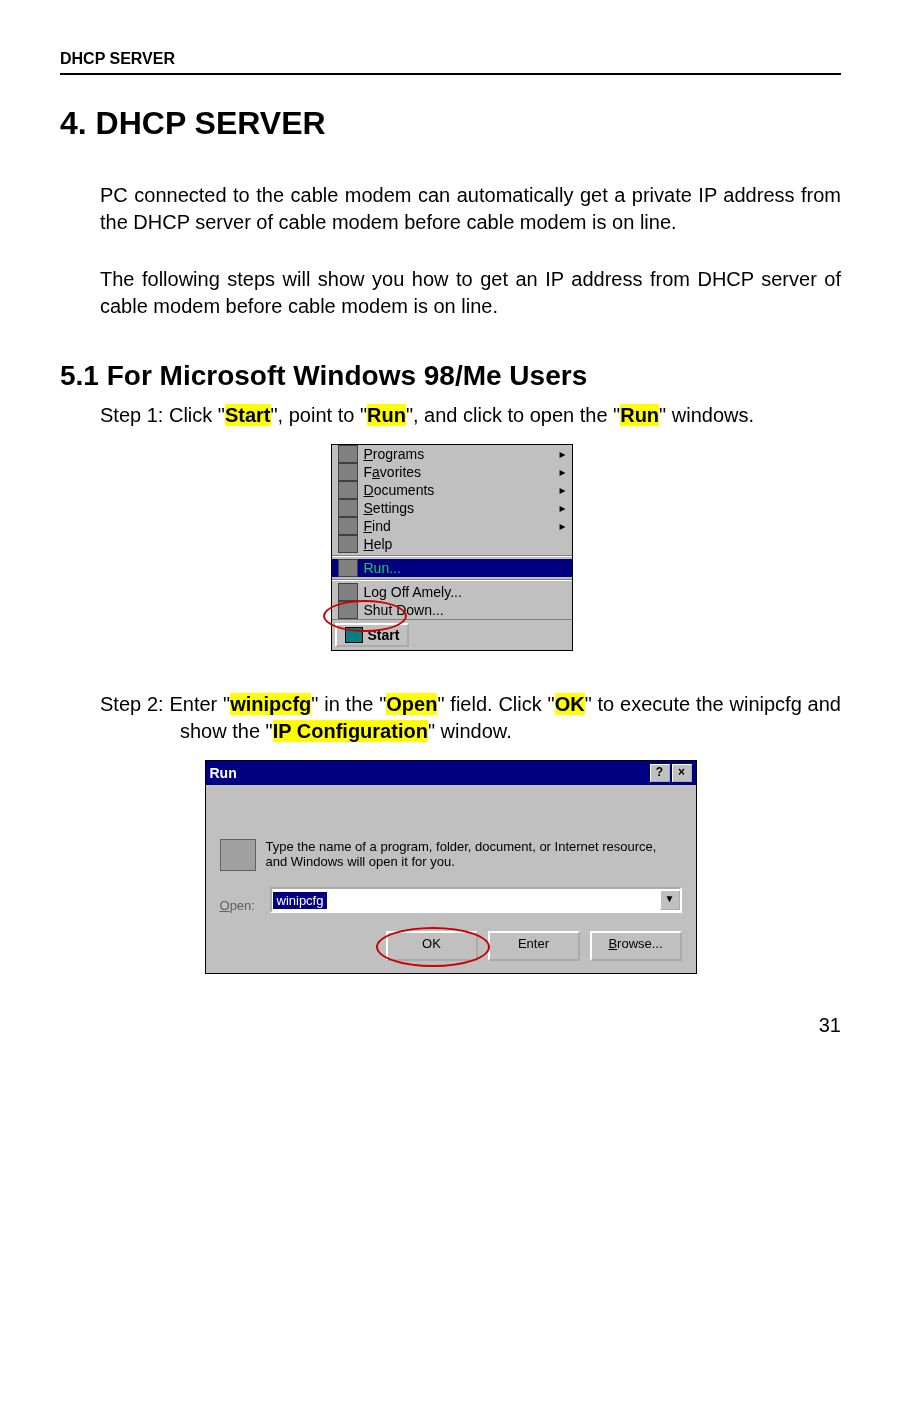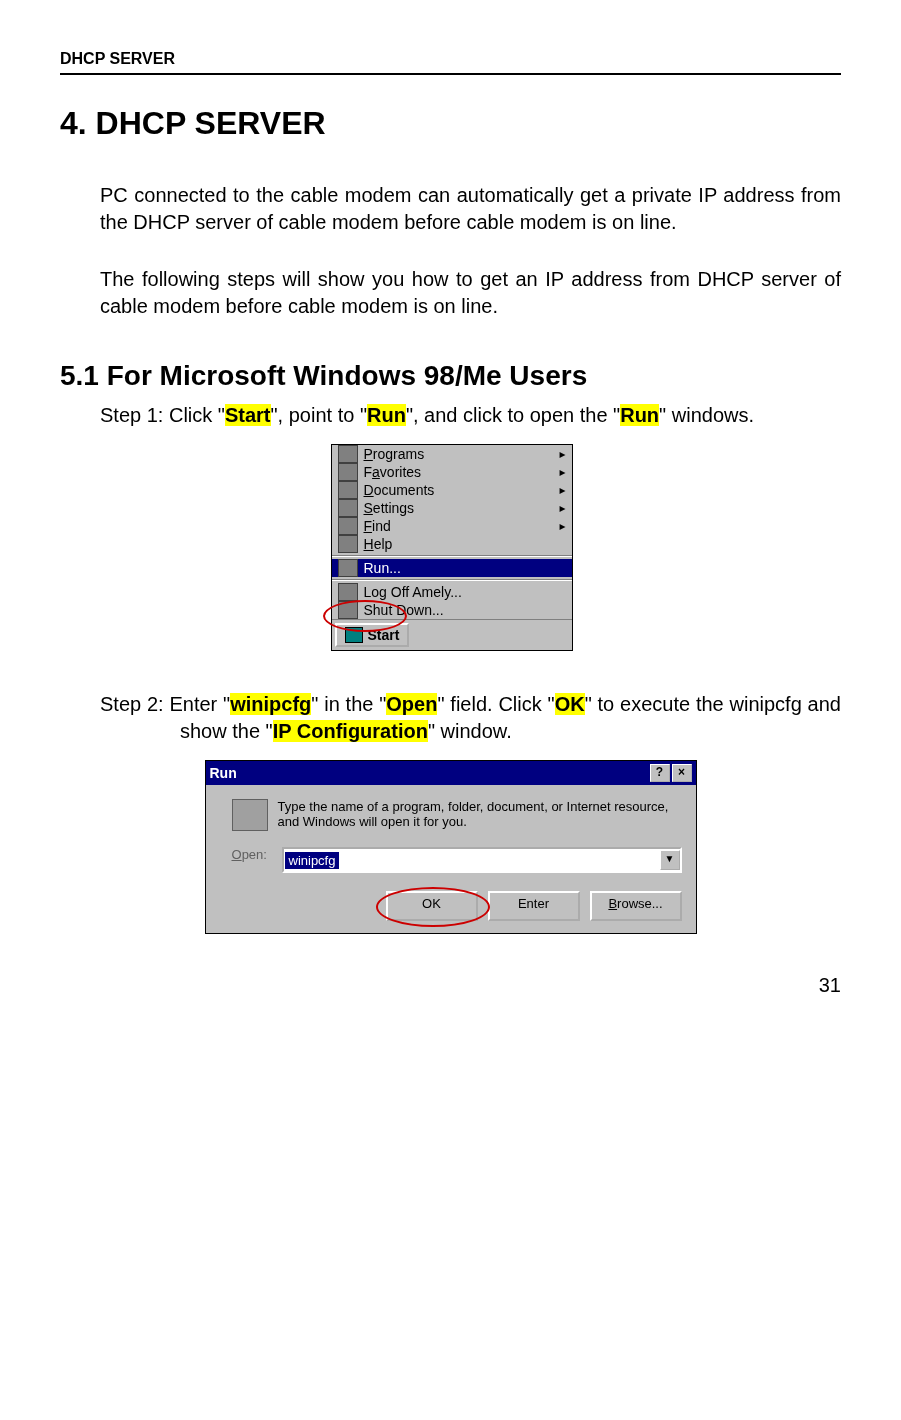--- a/index.html
+++ b/index.html
@@ -62,21 +62,21 @@
     }
     .start-menu-item {
       display: flex;
       align-items: center;
       padding: 0 6px;
       border-bottom: 0;
       position: relative;
     }
     .start-menu-item.selected {
       background: #000080;
-      color: #ffffff;
+      color: #22c55e;
     }
     .start-menu-item .mi-icon {
       width: 18px;
       height: 16px;
       margin-right: 6px;
       display: inline-block;
       background: #808080;
       border: 1px solid #404040;
     }
     .start-menu-item .mi-arrow {
@@ -157,39 +157,40 @@
       height: 16px;
       background: #c0c0c0;
       border: 1px outset #fff;
       font-size: 12px;
       line-height: 14px;
       text-align: center;
       color: #000;
       font-weight: bold;
     }
     .run-body {
-      padding: 14px 14px 12px 26px;
+      padding: 14px 14px 12px 14px;
+      margin-top: 40px;
     }
     .run-desc {
       display: flex;
       align-items: flex-start;
       font-size: 13px;
       margin-bottom: 16px;
     }
     .run-desc .run-icon {
       width: 34px;
       height: 30px;
       margin-right: 10px;
       background: #a0a0a0;
       border: 1px solid #606060;
       flex-shrink: 0;
     }
     .run-open-row {
       display: flex;
-      align-items: flex-start;
+      align-items: flex-end;
       margin-bottom: 18px;
     }
     .run-open-label {
       font-size: 13px;
       width: 50px;
       color: #606060;
     }
     .run-combo {
       flex: 1;
       height: 22px;

